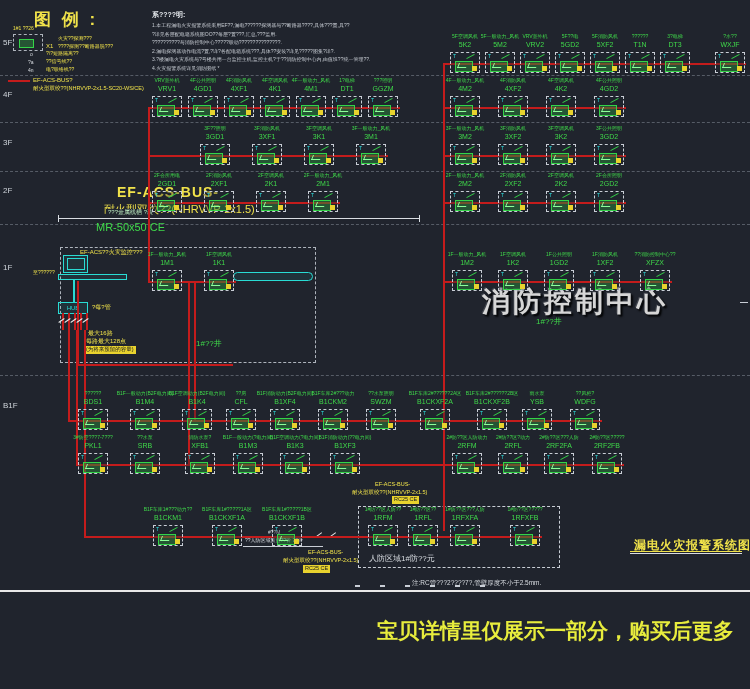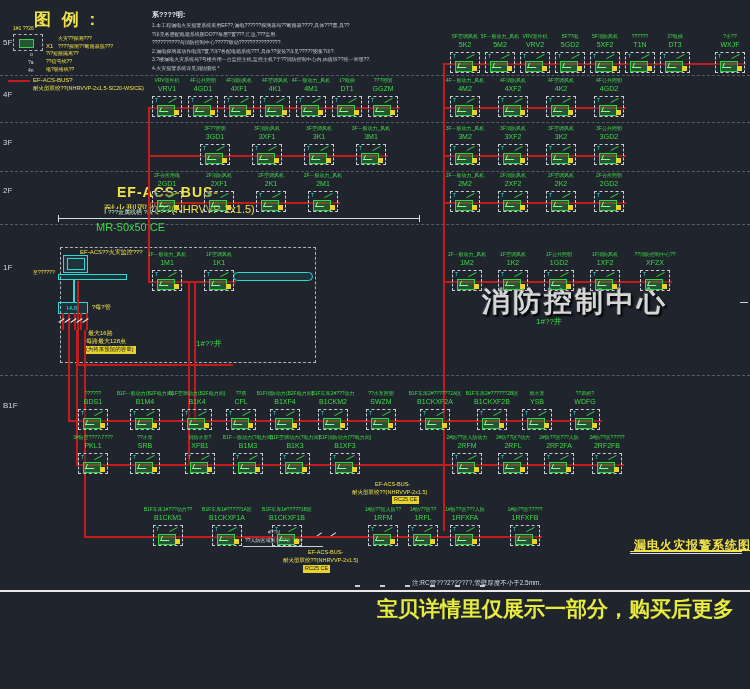--- a/index.html
+++ b/index.html
@@ -95,51 +95,54 @@
     <span class="cyn" style="display:block;text-align:center;font-size:6px;line-height:11px;">HUB</span>
   </div>
   <div class="abs yel t6" style="left:92px;top:304px;">?每?管</div>
   <div class="abs yel t6" style="left:88px;top:330px;">最大16路</div>
   <div class="abs yel t6" style="left:86px;top:338px;">每路最大128点</div>
   <div class="abs chip" style="left:84px;top:346px;">(为将来预留的容量)</div>
 
   <div class="abs grn" style="left:196px;top:314px;font-size:8px;margin-top:24px;">1#??井</div>
   <div class="abs grn" style="left:536px;top:316px;font-size:8px;">1#??井</div>
 
+  <div class="zone" style="left:358px;top:506px;width:202px;height:62px;">
+    <span class="abs wht" style="left:10px;bottom:3px;font-size:8px;">人防区域1#防??元</span>
+  </div>
 
   <div class="abs yel tiny" style="left:375px;top:481px;font-size:5.5px;">EF-ACS-BUS-</div>
   <div class="abs yel tiny" style="left:352px;top:489px;font-size:5.5px;">耐火型双绞??(NHRVVP-2x1.5)</div>
   <div class="abs chip" style="left:392px;top:496px;">RC25 CE</div>
   <div class="abs yel tiny" style="left:308px;top:549px;font-size:5.5px;">EF-ACS-BUS-</div>
   <div class="abs yel tiny" style="left:283px;top:557px;font-size:5.5px;">耐火型双绞??(NHRVVP-2x1.5)</div>
   <div class="abs chip" style="left:303px;top:565px;">RC25 CE</div>
 
   <div class="abs wht tiny" style="left:268px;top:530px;">#??M</div>
   <div class="abs wht tiny" style="left:245px;top:538px;">??人防区域预留??管 7?管</div>
   <div class="abs" style="left:243px;top:546px;width:80px;height:1px;background:#c9ced6;"></div>
   <div class="slash" style="left:318px;top:531px;"></div>
   <div class="slash" style="left:332px;top:531px;"></div>
 
   <div class="abs wht" style="left:412px;top:579px;font-size:6.5px;white-space:nowrap;">注:RC管???2????7?,管壁厚度不小于2.5mm.</div>
-  <div class="abs yel" style="left:634px;top:537px;font-size:12px;font-weight:bold;letter-spacing:1px;white-space:nowrap;text-decoration:underline;">漏电火灾报警系统图</div>
+  <div class="abs yel" style="left:634px;top:537px;font-size:12px;font-weight:bold;letter-spacing:1px;white-space:nowrap;">漏电火灾报警系统图</div>
   <div class="abs" style="left:630px;top:551px;width:112px;height:1px;background:#f0e24a;"></div>
   <div class="abs" style="left:630px;top:553px;width:112px;height:1px;background:#d9dde2;"></div>
 
   <div class="wm" style="left:482px;top:283px;font-size:28px;">消防控制中心</div>
 
   <div class="abs" style="left:0;top:590px;width:750px;height:2px;background:#e8e8e8;"></div>
   <div class="abs" style="left:355px;top:585px;width:5px;height:2px;background:#c9ced6;"></div>
   <div class="abs" style="left:380px;top:585px;width:5px;height:2px;background:#c9ced6;"></div>
   <div class="abs" style="left:405px;top:585px;width:5px;height:2px;background:#c9ced6;"></div>
   <div class="abs" style="left:430px;top:585px;width:5px;height:2px;background:#c9ced6;"></div>
   <div class="abs" style="left:455px;top:585px;width:5px;height:2px;background:#c9ced6;"></div>
   <div class="abs" style="left:480px;top:585px;width:5px;height:2px;background:#c9ced6;"></div>
   <div class="abs" style="left:740px;top:302px;width:8px;height:1px;background:#c9ced6;"></div>
 
-  <div class="abs" style="left:377px;top:595px;font-size:21px;font-weight:bold;color:#e8ed3d;white-space:nowrap;">宝贝详情里仅展示一部分，购买后更多</div>
+  <div class="abs" style="left:377px;top:617px;font-size:21px;font-weight:bold;color:#e8ed3d;white-space:nowrap;">宝贝详情里仅展示一部分，购买后更多</div>
 
 <div class="floor-label" style="top:38px;">5F</div>
     <div class="floor-label" style="top:90px;">4F</div>
     <div class="floor-label" style="top:138px;">3F</div>
     <div class="floor-label" style="top:186px;">2F</div>
     <div class="floor-label" style="top:263px;">1F</div>
     <div class="floor-label" style="top:401px;">B1F</div>
     <div class="wire-h" style="left:443px;top:63px;width:303px;"></div>
     <div class="wire-h" style="left:148px;top:107px;width:252px;"></div>
     <div class="wire-h" style="left:443px;top:107px;width:183px;"></div>

